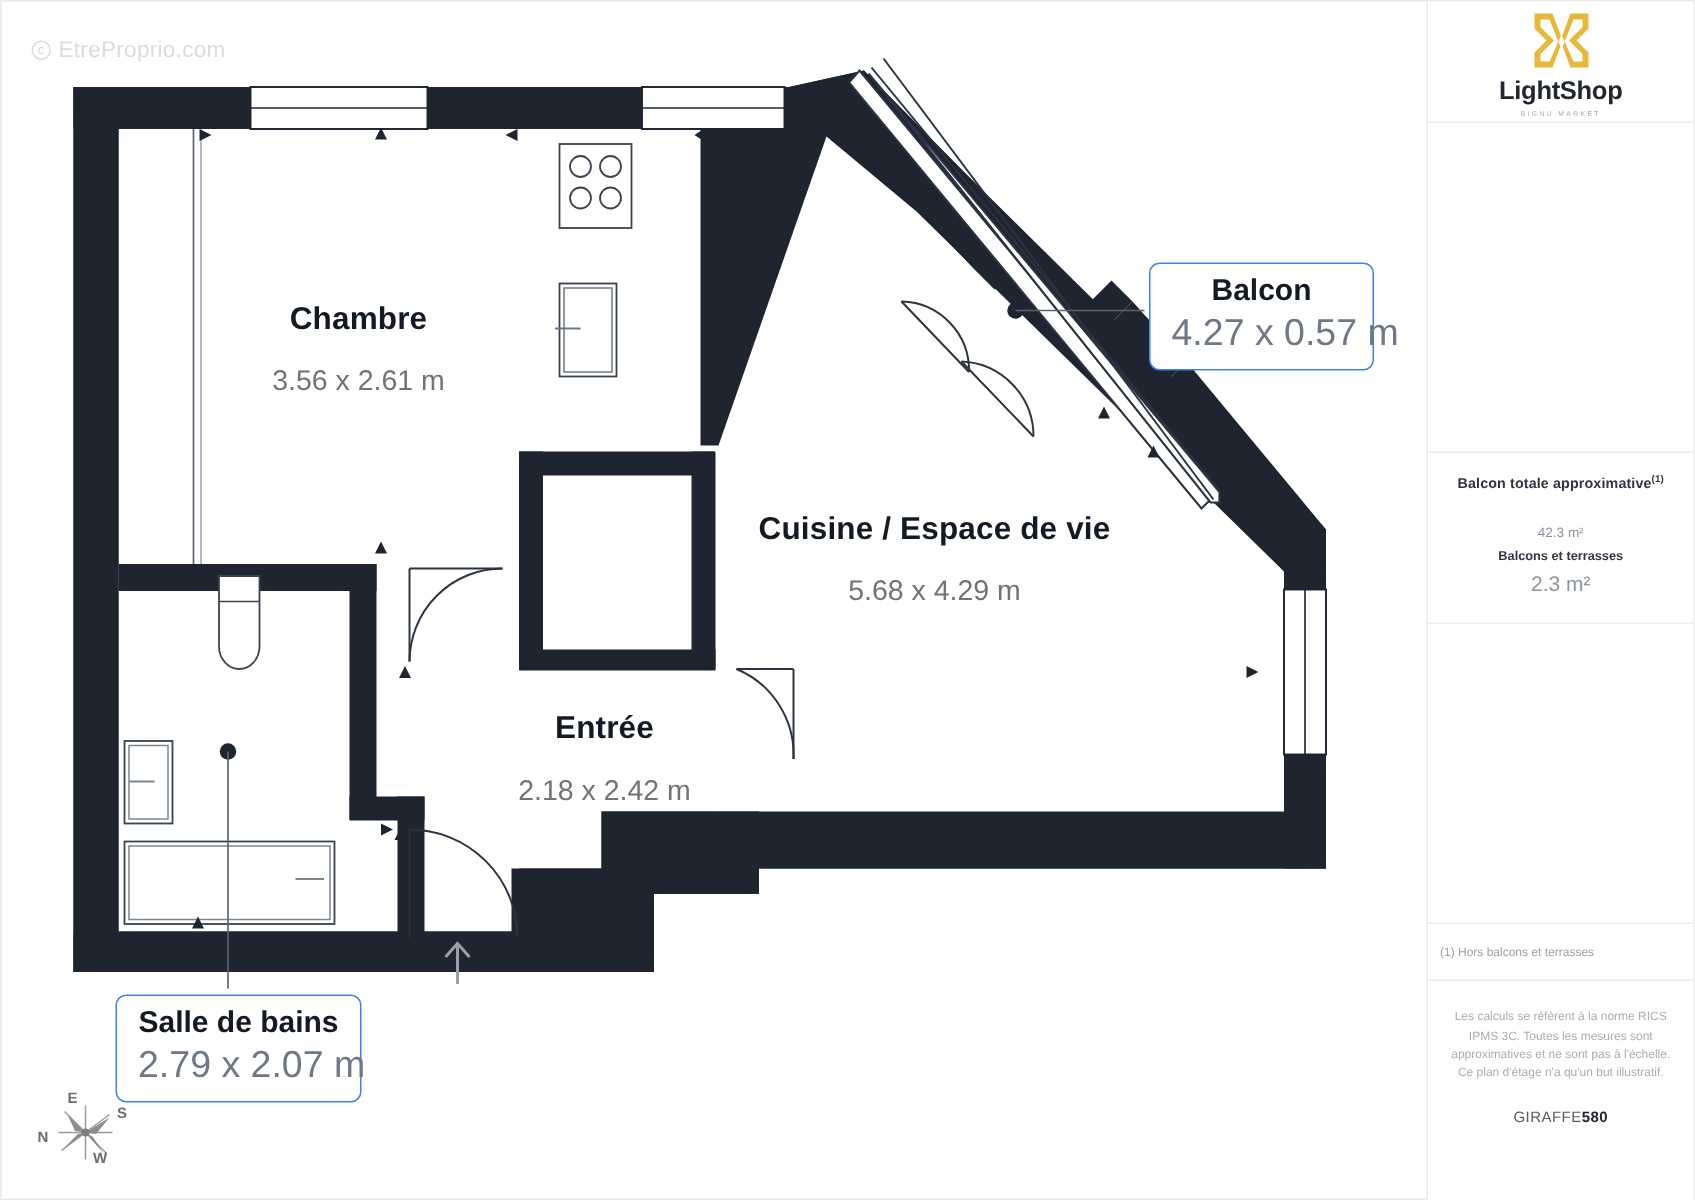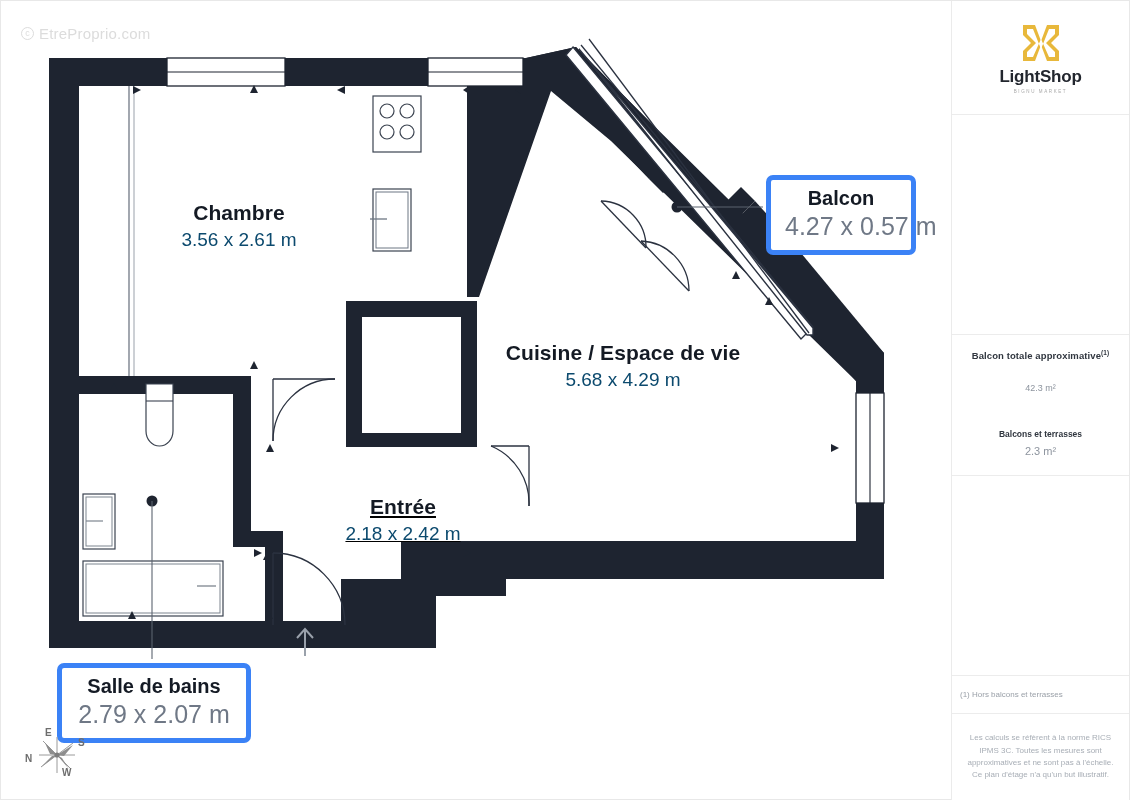--- a/index.html
+++ b/index.html
@@ -40,28 +40,28 @@
     text-align: center;
     white-space: nowrap;
     transform: translate(-50%, 0);
   }
   .room-label .rl-name {
     font-size: 21px; font-weight: bold; color: #141a24;
     letter-spacing: .1px;
     text-align: center;
   }
   .room-label .rl-dim {
-    font-size: 19px; color: #0c4a6e; margin-top: 4px;
+    font-size: 19px; color: #737373; margin-top: 19px;
   }
 
   
   .callout {
     position: absolute;
     background: #fff;
-    border: 5px solid #3b82f6;
+    border: 1px solid #3b82f6;
     border-radius: 7px;
     padding: 7px 14px 9px;
     text-align: center;
     white-space: nowrap;
   }
   .callout .co-name { font-size: 20px; font-weight: bold; color: #141a24; }
   .callout .co-dim  { font-size: 25px; color: #6f7886; margin-top: 2px; }
 
   
   #compass { position: absolute; left: 16px; top: 718px; width: 80px; height: 72px; }
@@ -71,21 +71,21 @@
 
   
   #sidebar {
     position: absolute; right: 0; top: 0;
     width: 178px; height: 800px;
     background: #ffffff;
     border-left: 1px solid #ebebeb;
   }
   .sb-sec { border-bottom: 1px solid #ececec; }
   #sb-logo {
-    height: 114px;
+    height: 81px;
     display: flex; flex-direction: column;
     align-items: center; justify-content: center;
   }
   #sb-logo .logo-mark { margin-bottom: 2px; }
   #sb-logo .logo-word {
     font-size: 17px; font-weight: bold; color: #22262e; letter-spacing: -.2px;
   }
   #sb-logo .logo-sub {
     font-size: 4.5px; color: #a9a9a9; letter-spacing: 1.6px; margin-top: 2px;
   }
@@ -93,23 +93,23 @@
   #sb-surface {
     padding: 14px 8px 18px;
     text-align: center;
   }
   #sb-surface .s-title {
     font-size: 9.5px; font-weight: bold; color: #30363f; letter-spacing: .1px;
   }
   #sb-surface .s-title sup { font-size: 6.5px; }
   #sb-surface .s-val { font-size: 9px; color: #8d949e; margin-top: 22px; }
   #sb-surface .s-title2 {
-    font-size: 8.5px; font-weight: bold; color: #30363f; margin-top: 36px;
-  }
-  #sb-surface .s-val2 { font-size: 11px; color: #8d949e; margin-top: 6px; }
+    font-size: 8.5px; font-weight: bold; color: #30363f; margin-top: 5px;
+  }
+  #sb-surface .s-val2 { font-size: 14px; color: #8d949e; margin-top: 6px; }
   #sb-mid-gap { height: 200px; }
   #sb-note {
     padding: 14px 8px;
     text-align: left;
     font-size: 8px; color: #9aa0a8;
   }
   #sb-disclaimer {
     padding: 18px 14px 10px;
     text-align: center;
     font-size: 8px; line-height: 1.55; color: #a8aeb6;
@@ -304,31 +304,31 @@
   <div class="room-label" style="left:238px; top:200px;">
     <div class="rl-name">Chambre</div>
     <div class="rl-dim">3.56 x 2.61 m</div>
   </div>
 
   <div class="room-label" style="left:622px; top:340px;">
     <div class="rl-name">Cuisine / Espace de vie</div>
     <div class="rl-dim">5.68 x 4.29 m</div>
   </div>
 
-  <div class="room-label" style="left:402px; top:494px;text-decoration:underline;">
+  <div class="room-label" style="left:402px; top:473px;">
     <div class="rl-name">Entrée</div>
     <div class="rl-dim">2.18 x 2.42 m</div>
   </div>
 
   <div class="callout" style="left:765px; top:174px; width:150px;">
     <div class="co-name">Balcon</div>
     <div class="co-dim">4.27 x 0.57 m</div>
   </div>
 
-  <div class="callout" style="left:56px; top:662px; width:194px;">
+  <div class="callout" style="left:76px; top:662px; width:164px;">
     <div class="co-name">Salle de bains</div>
     <div class="co-dim">2.79 x 2.07 m</div>
   </div>
 
   <div id="compass">
     <svg width="80" height="72" viewBox="0 0 80 72">
       <g stroke="#9a9a9a" stroke-width="1" fill="none">
         <line x1="40" y1="36" x2="26" y2="22"></line>
         <line x1="40" y1="36" x2="56" y2="24"></line>
         <line x1="40" y1="36" x2="54" y2="50"></line>

